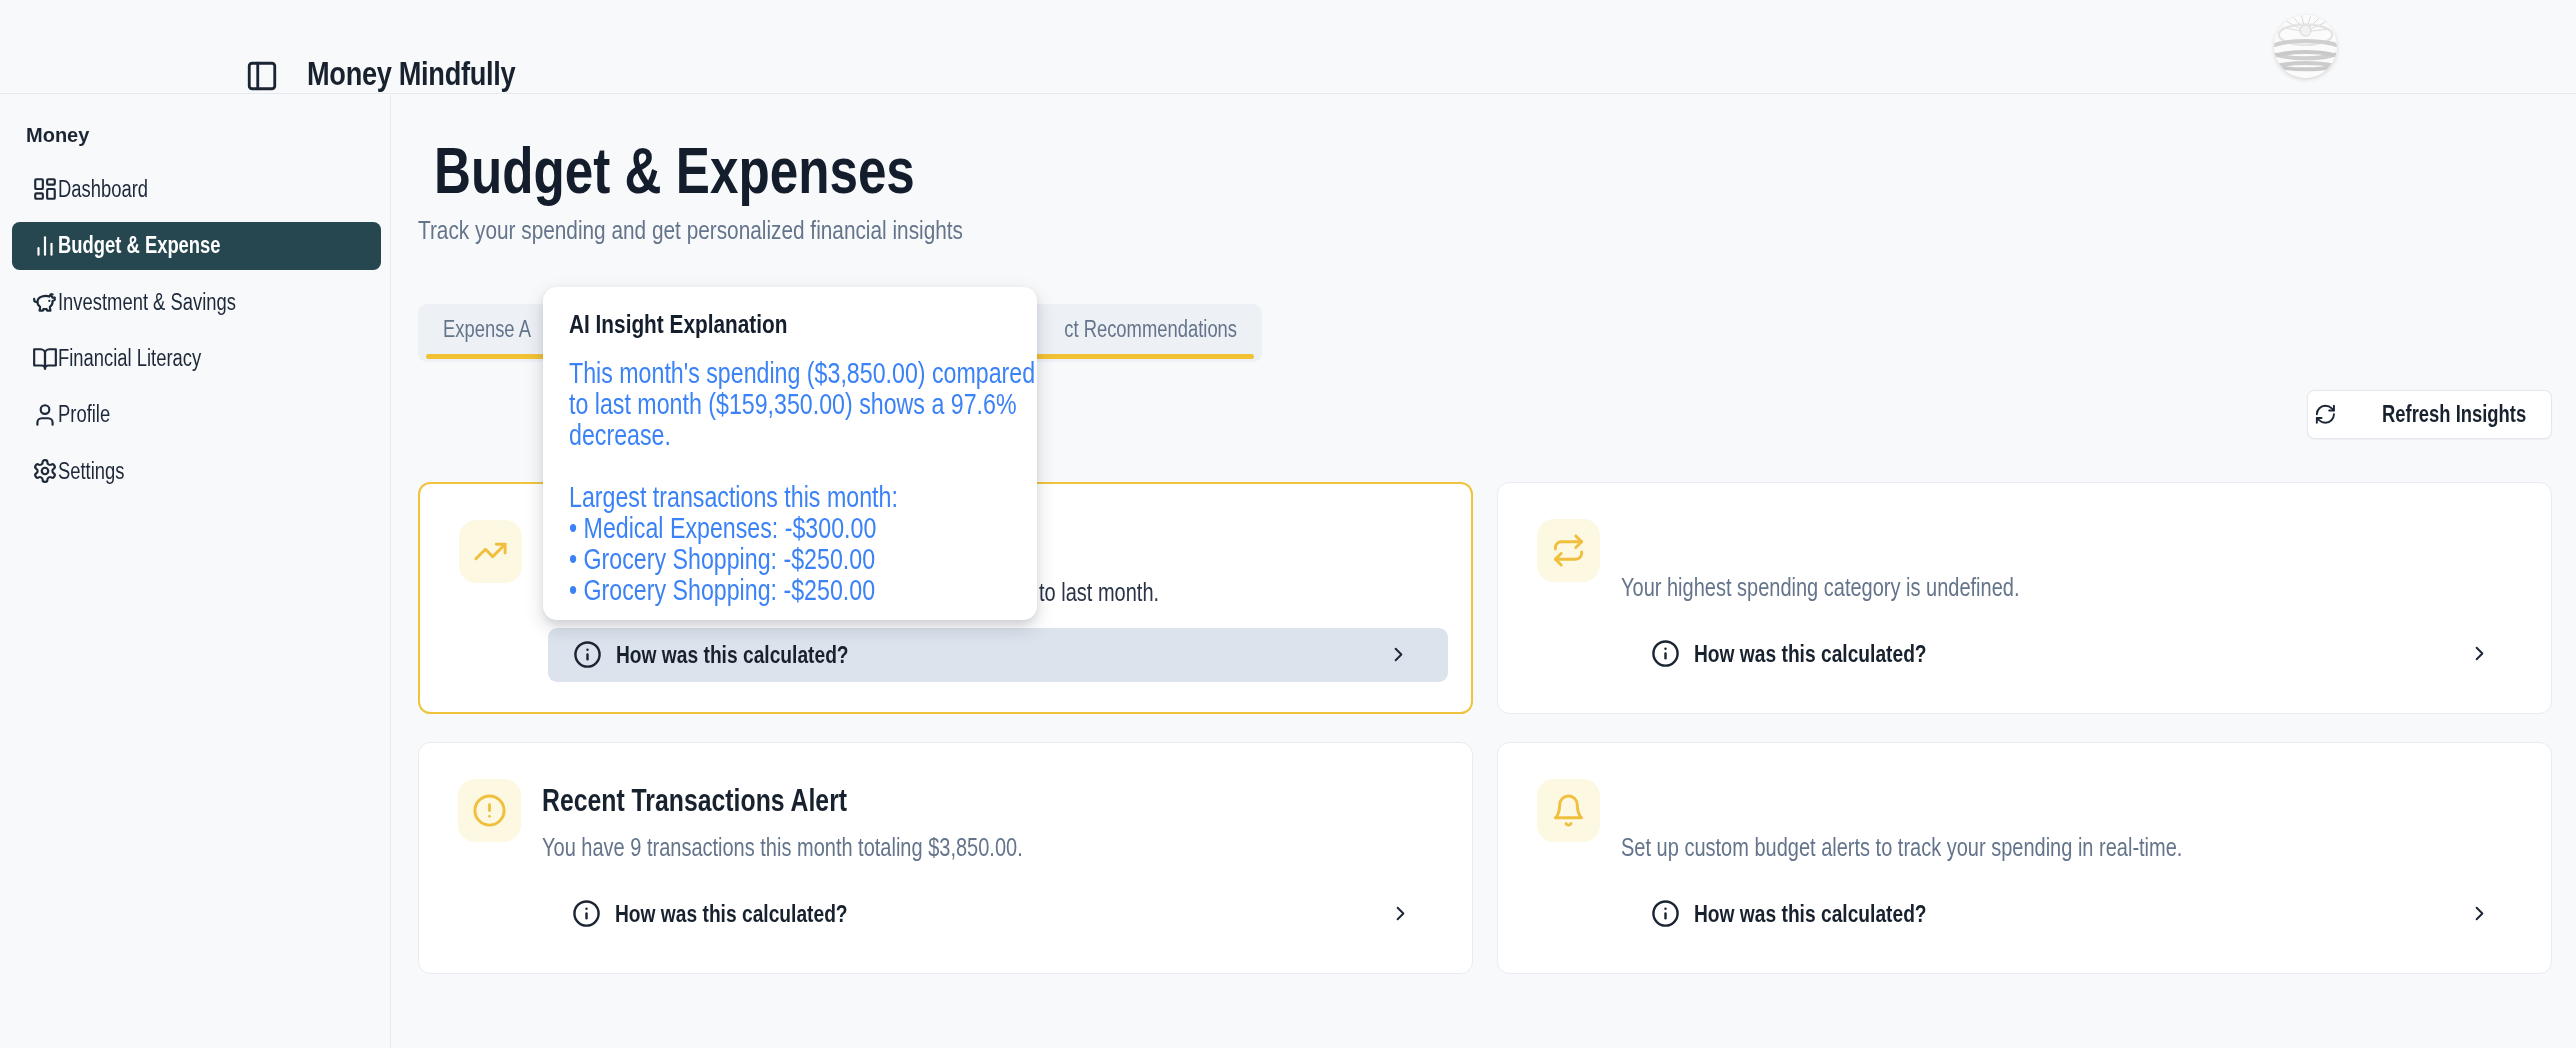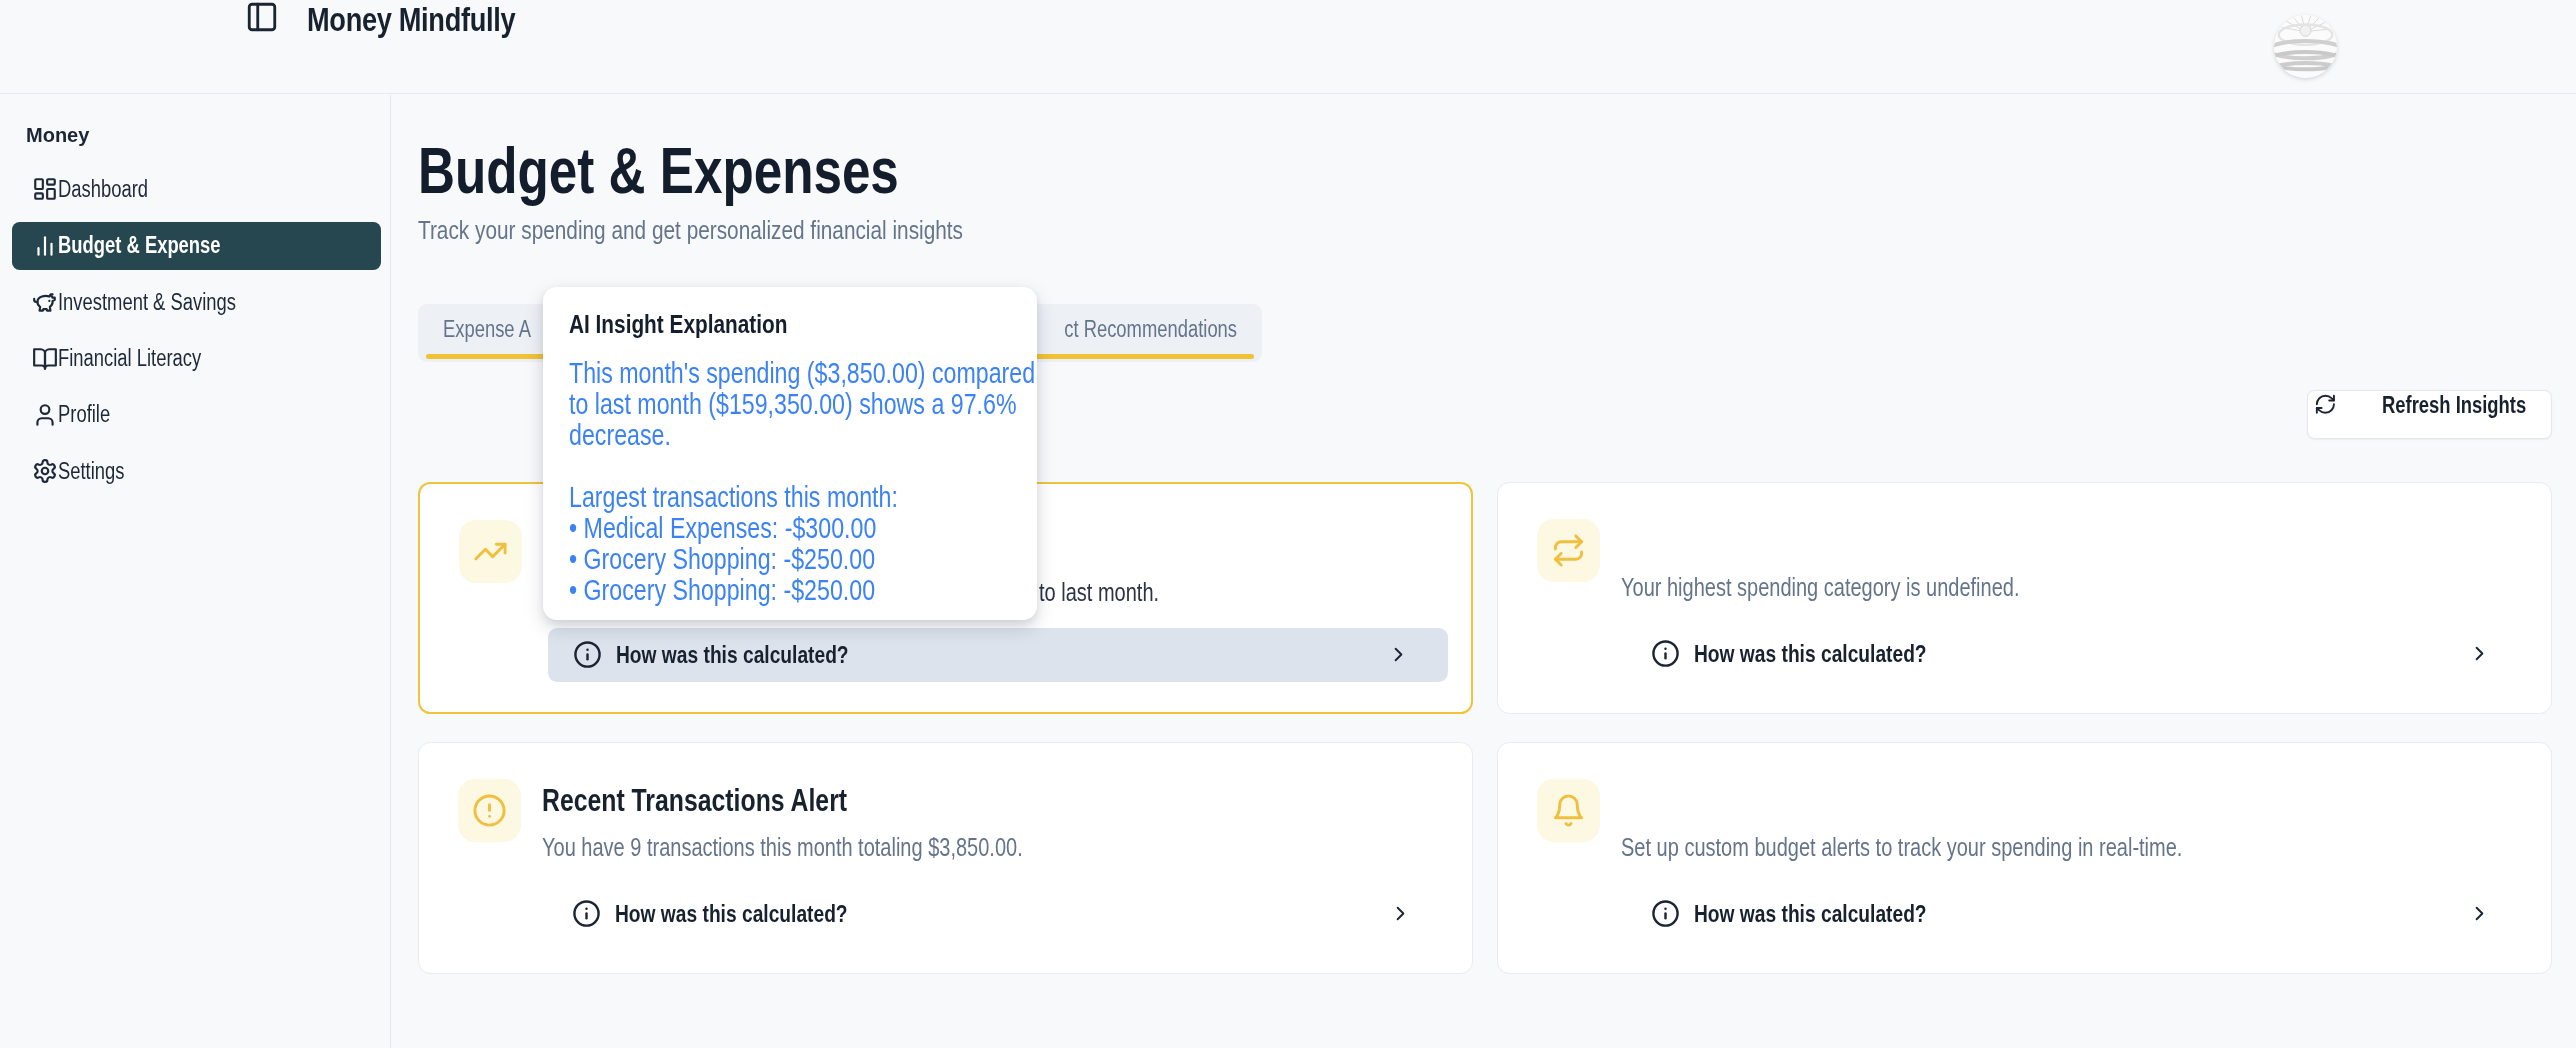--- a/index.html
+++ b/index.html
@@ -8,51 +8,51 @@
        font-family:"Liberation Sans",sans-serif;color:#18222f;}
   svg.ic{display:block;stroke:currentColor;fill:none;stroke-width:2;stroke-linecap:round;stroke-linejoin:round;}
 
   
   .cx{display:inline-block;transform:scaleX(0.8);transform-origin:0 50%;white-space:nowrap;}
   .cx-c{display:inline-block;transform:scaleX(0.8);transform-origin:50% 50%;white-space:nowrap;}
   .cx-r{display:inline-block;transform:scaleX(0.8);transform-origin:100% 50%;white-space:nowrap;}
 
   
   .header{position:absolute;top:0;left:0;width:2576px;height:94px;background:#f8f9fb;
-          border-bottom:1.5px solid #e7e9f0;display:flex;align-items:flex-start;}
+          border-bottom:1.5px solid #e7e9f0;display:flex;align-items:flex-end;}
   .panel-btn{margin-left:245px;width:34px;height:34px;color:#1b2534;background:none;border:none;padding:0;cursor:pointer;}
   .app-title{margin-left:28px;font-size:34px;font-weight:700;color:#18222f;letter-spacing:-0.4px;}
   .avatar{position:absolute;right:239px;top:14.6px;width:63px;height:63px;border-radius:50%;
           box-shadow:0 1.5px 4.6px rgba(0,0,0,.15);overflow:hidden;background:#fdfdfd;}
 
   
   .sidebar{position:absolute;top:95px;left:0;bottom:0;width:391px;background:#f8f9fb;
            border-right:1.5px solid #e7e9f0;}
   .menu-label{margin:29px 0 18.4px 26px;font-size:20px;font-weight:700;color:#1b2534;}
   .nav-item{display:flex;align-items:center;height:48px;margin:0 9.2px 8.4px 12.3px;border-radius:7.7px;
             padding-left:20px;font-size:23px;color:#1d2838;cursor:pointer;}
   .nav-item .nicon{width:26px;height:26px;flex:0 0 26px;color:#1d2838;}
   .nav-item.active{background:#264750;color:#ffffff;font-weight:700;}
   .nav-item.active .nicon{color:#ffffff;}
 
   
   .main{position:absolute;left:393px;top:94px;right:0;bottom:0;padding-left:25px;}
-  .page-title{margin:44px 0 0 0;font-size:64px;line-height:66px;font-weight:700;color:#131d2b;}
+  .page-title{margin:44px 0 0 16px;font-size:64px;line-height:66px;font-weight:700;color:#131d2b;}
   .page-sub{margin:10.7px 0 0 0;font-size:26px;line-height:31px;color:#64748b;}
 
   .tabbar{position:relative;margin-top:58px;width:844px;height:58px;background:#edf0f5;border-radius:9.2px;}
   .tab-left{position:absolute;left:24.5px;top:0;height:52px;display:flex;align-items:center;
             font-size:23px;color:#64748b;cursor:pointer;}
   .tab-right{position:absolute;right:24.5px;top:0;height:52px;display:flex;align-items:center;
              font-size:23px;color:#64748b;cursor:pointer;}
   .tab-underline{position:absolute;left:8.4px;right:7.7px;bottom:2.3px;height:5.4px;border-radius:3.1px;background:#f2c235;}
 
   .refresh-btn{position:absolute;top:296px;right:24.5px;width:245px;height:49px;background:#ffffff;
                border:1.5px solid #e4e7ee;border-radius:7.7px;box-shadow:0 0.8px 1.5px rgba(0,0,0,.05);
-               display:flex;align-items:flex-start;justify-content:center;gap:28px;cursor:pointer;
+               display:flex;align-items:center;justify-content:center;gap:28px;cursor:pointer;
                font-family:"Liberation Sans",sans-serif;}
   .refresh-btn .ricon{width:24.5px;height:24.5px;color:#1b2534;}
   .refresh-btn .rlabel{font-size:23px;font-weight:700;color:#18222f;}
 
   
   .cards{margin-top:120px;margin-right:24.5px;display:grid;grid-template-columns:1fr 1fr;
          column-gap:24.5px;row-gap:28px;}
   .card{position:relative;height:232px;background:#ffffff;border:1.5px solid #e8ebf1;border-radius:12.3px;}
   .card.yellow{border:2.3px solid #f0c33c;}
   .icon-box{position:absolute;left:39px;top:36px;width:63px;height:63px;border-radius:17px;

